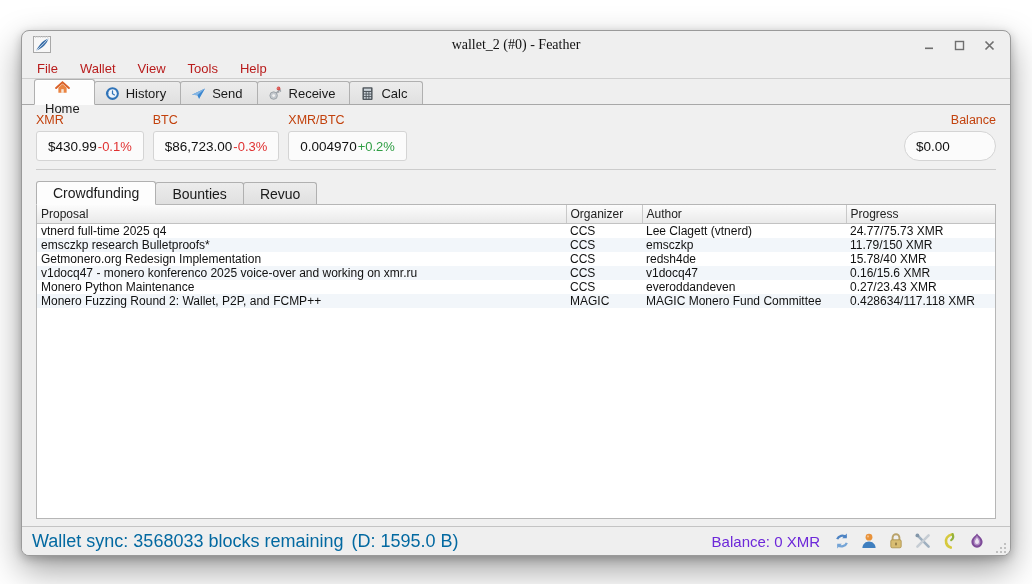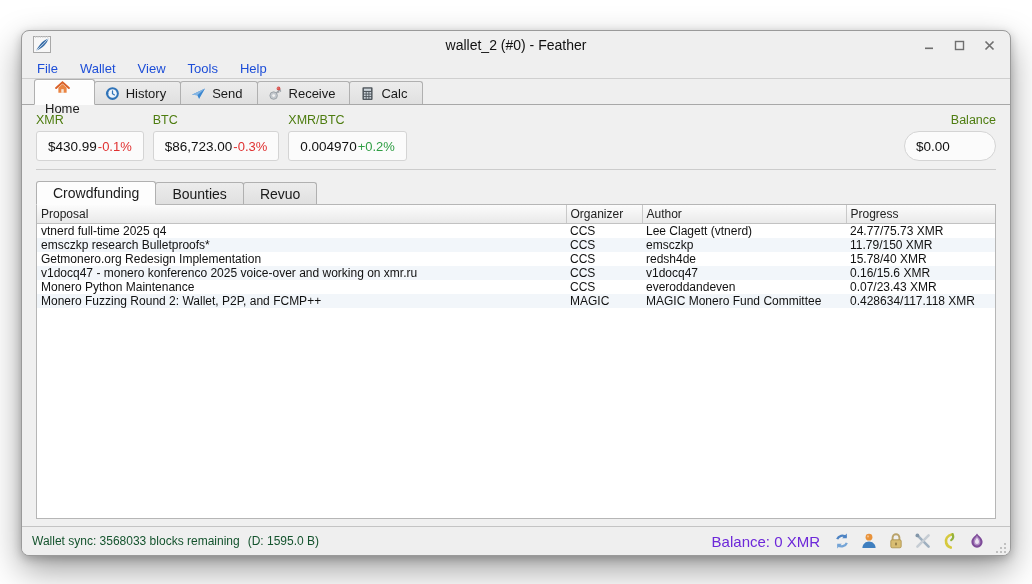--- a/index.html
+++ b/index.html
@@ -4,41 +4,41 @@
 <style>
   * { margin:0; padding:0; box-sizing:border-box; }
   html,body { width:1032px; height:584px; background:#ffffff; font-family:"Liberation Sans", sans-serif; overflow:hidden; }
   .window {
     position:absolute; left:21px; top:30px; width:990px; height:526px;
     background:#efefef; border:1px solid #9a9a9a; border-radius:8px;
     box-shadow: 0 14px 34px rgba(0,0,0,.38), 0 3px 10px rgba(0,0,0,.22);
     display:flex; flex-direction:column; overflow:hidden;
   }
   
-  .titlebar { height:28px; position:relative; display:flex; align-items:center; padding:0 10px; flex:0 0 auto; }
+  .titlebar { height:28px; position:relative; display:flex; align-items:center; padding:0 10px; flex:0 0 auto;font-family:Liberation Serif, serif; }
   .app-logo { width:26px; height:22px; display:flex; align-items:center; }
   .title-text { position:absolute; left:0; right:0; text-align:center; font-size:14px; color:#111; }
   .win-controls { margin-left:auto; display:flex; align-items:center; gap:8px; z-index:2; }
   .win-btn { width:22px; height:18px; display:flex; align-items:center; justify-content:center; color:#6f6f6f; }
   
   .menubar { height:20px; display:flex; align-items:center; padding:0 4px; border-bottom:1px solid #cfcfcf; flex:0 0 auto; }
-  .menu-item { font-size:13px; color:#1d4ed8; padding:0 11px; height:100%; display:flex; align-items:center; }
+  .menu-item { font-size:13px; color:#b91c1c; padding:0 11px; height:100%; display:flex; align-items:center; }
   
   .tabbar { height:26px; display:flex; align-items:flex-end; padding-left:12px; border-bottom:1px solid #a8a8a8; flex:0 0 auto; position:relative; }
   .tab { display:flex; align-items:center; gap:6px; font-size:13px; color:#1a1a1a;
          padding:0 14px 0 10px; height:23px; background:linear-gradient(#ececec,#e0e0e0);
          border:1px solid #b0b0b0; border-bottom:none; border-radius:3px 3px 0 0; margin-right:-1px; position:relative; }
   .tab.active { background:#fdfdfd; height:26px; margin-bottom:-1px; z-index:3;
                 box-shadow: inset 0 1px 0 #ffffff; border-bottom:1px solid #fdfdfd;flex-direction:column; }
   .tab .ticon { width:15px; height:15px; display:inline-flex; }
   
   .content { flex:1 1 auto; background:#f0f0f0; padding:0 14px; display:flex; flex-direction:column; min-height:0; }
   .ticker-row { margin-top:8px; display:flex; align-items:flex-start; flex:0 0 auto; }
   .ticker { display:flex; flex-direction:column; margin-right:9px; }
-  .ticker-label { font-size:12.5px; color:#4d7c0f; margin-bottom:4px; }
+  .ticker-label { font-size:12.5px; color:#c2410c; margin-bottom:4px; }
   .ticker-box { background:#fbfbfb; border:1px solid #d4d4d4; border-radius:3px; height:30px;
                 display:flex; align-items:center; padding:0 11px; font-size:13.5px; color:#111; gap:1px; white-space:nowrap; }
   .chg { font-size:13px; }
   .chg.down { color:#e03131; }
   .chg.up { color:#2f9e44; }
   .ticker.balance { margin-left:auto; margin-right:0; align-items:flex-end; }
   .ticker.balance .ticker-box { min-width:92px;border-radius:15px; }
   .hdivider { border-top:1px solid #cccccc; margin-top:8px; flex:0 0 auto; }
   
   .subtabbar { margin-top:11px; display:flex; align-items:flex-end; flex:0 0 auto; }
@@ -50,21 +50,21 @@
   .pane { flex:1 1 auto; background:#ffffff; border:1px solid #b6b6b6; margin-bottom:7px; min-height:0; overflow:hidden; position:relative; z-index:1; }
   table.grid { border-collapse:collapse; width:100%; table-layout:fixed; }
   table.grid th { background:linear-gradient(#fcfcfc,#e9e9e9); border-right:1px solid #c9c9c9; border-bottom:1px solid #c2c2c2;
                   font-weight:normal; font-size:12px; color:#222; text-align:left; padding:2px 0 2px 4px; height:18px;
                   font-stretch:condensed; white-space:nowrap; overflow:hidden; }
   table.grid th:last-child { border-right:none; }
   table.grid td { font-size:12px; color:#111; padding:0 0 0 4px; height:14px; white-space:nowrap; overflow:hidden; }
   table.grid tr.alt td { background:#f2f6fa; }
   
   .statusbar { height:29px; border-top:1px solid #c4c4c4; display:flex; align-items:center; padding:0 10px 0 10px; flex:0 0 auto; background:#efefef; position:relative; }
-  .status-left { font-size:12px; color:#14532d; display:flex; gap:8px; }
+  .status-left { font-size:18px; color:#0369a1; display:flex; gap:8px; }
   .status-right { margin-left:auto; display:flex; align-items:center; gap:9px; padding-right:14px; }
   .status-balance { font-size:15px; color:#6d28d9; margin-right:4px; }
   .sicon { width:18px; height:18px; display:inline-flex; }
   .resize-grip { position:absolute; right:3px; bottom:3px; width:12px; height:12px; }
 </style>
 </head>
 <body>
 
 <div class="window">
 
@@ -254,21 +254,21 @@
           <tr class="alt">
             <td>v1docq47 - monero konferenco 2025 voice-over and working on xmr.ru</td>
             <td>CCS</td>
             <td>v1docq47</td>
             <td>0.16/15.6 XMR</td>
           </tr>
           <tr>
             <td>Monero Python Maintenance</td>
             <td>CCS</td>
             <td>everoddandeven</td>
-            <td>0.07/23.43 XMR</td>
+            <td>0.27/23.43 XMR</td>
           </tr>
           <tr class="alt">
             <td>Monero Fuzzing Round 2: Wallet, P2P, and FCMP++</td>
             <td>MAGIC</td>
             <td>MAGIC Monero Fund Committee</td>
             <td>0.428634/117.118 XMR</td>
           </tr>
         </tbody>
       </table>
     </div>

